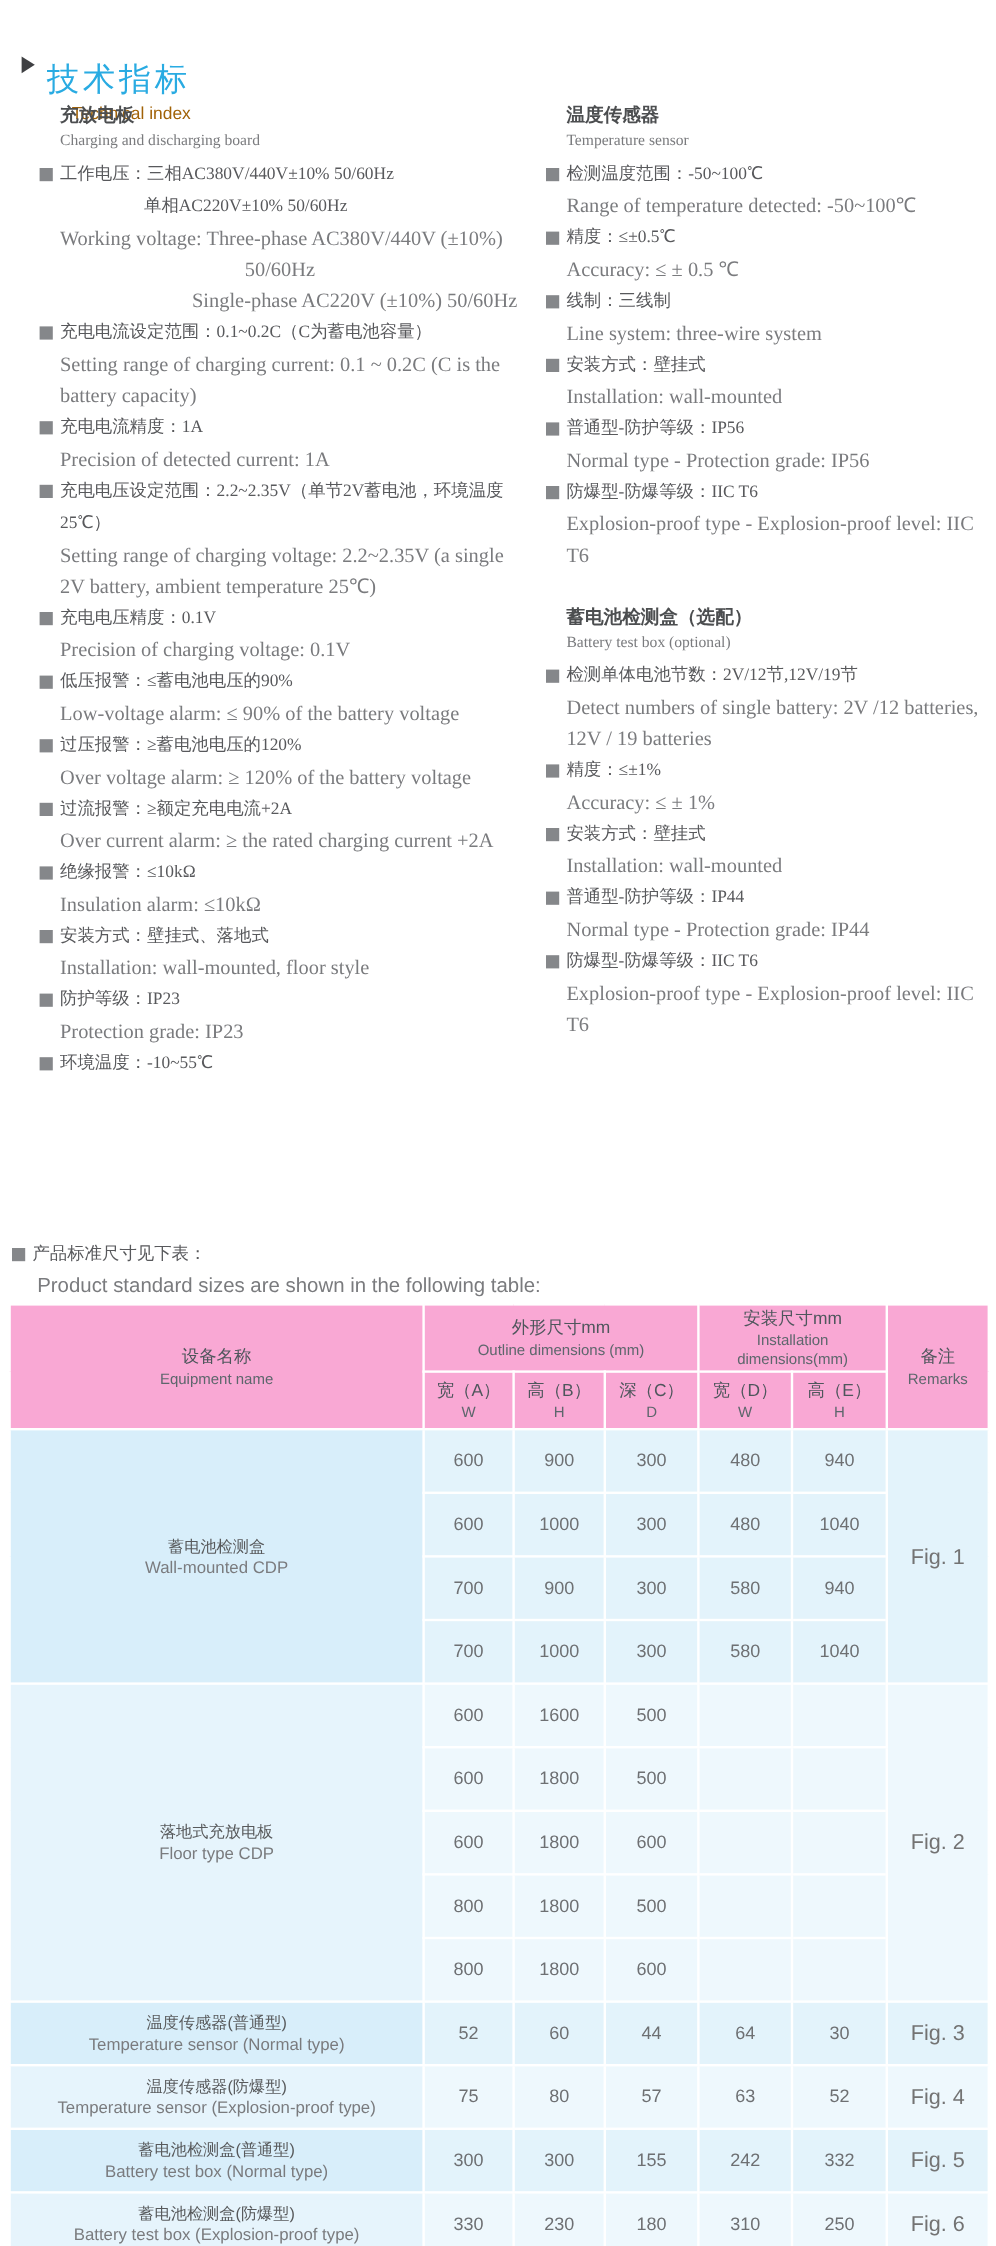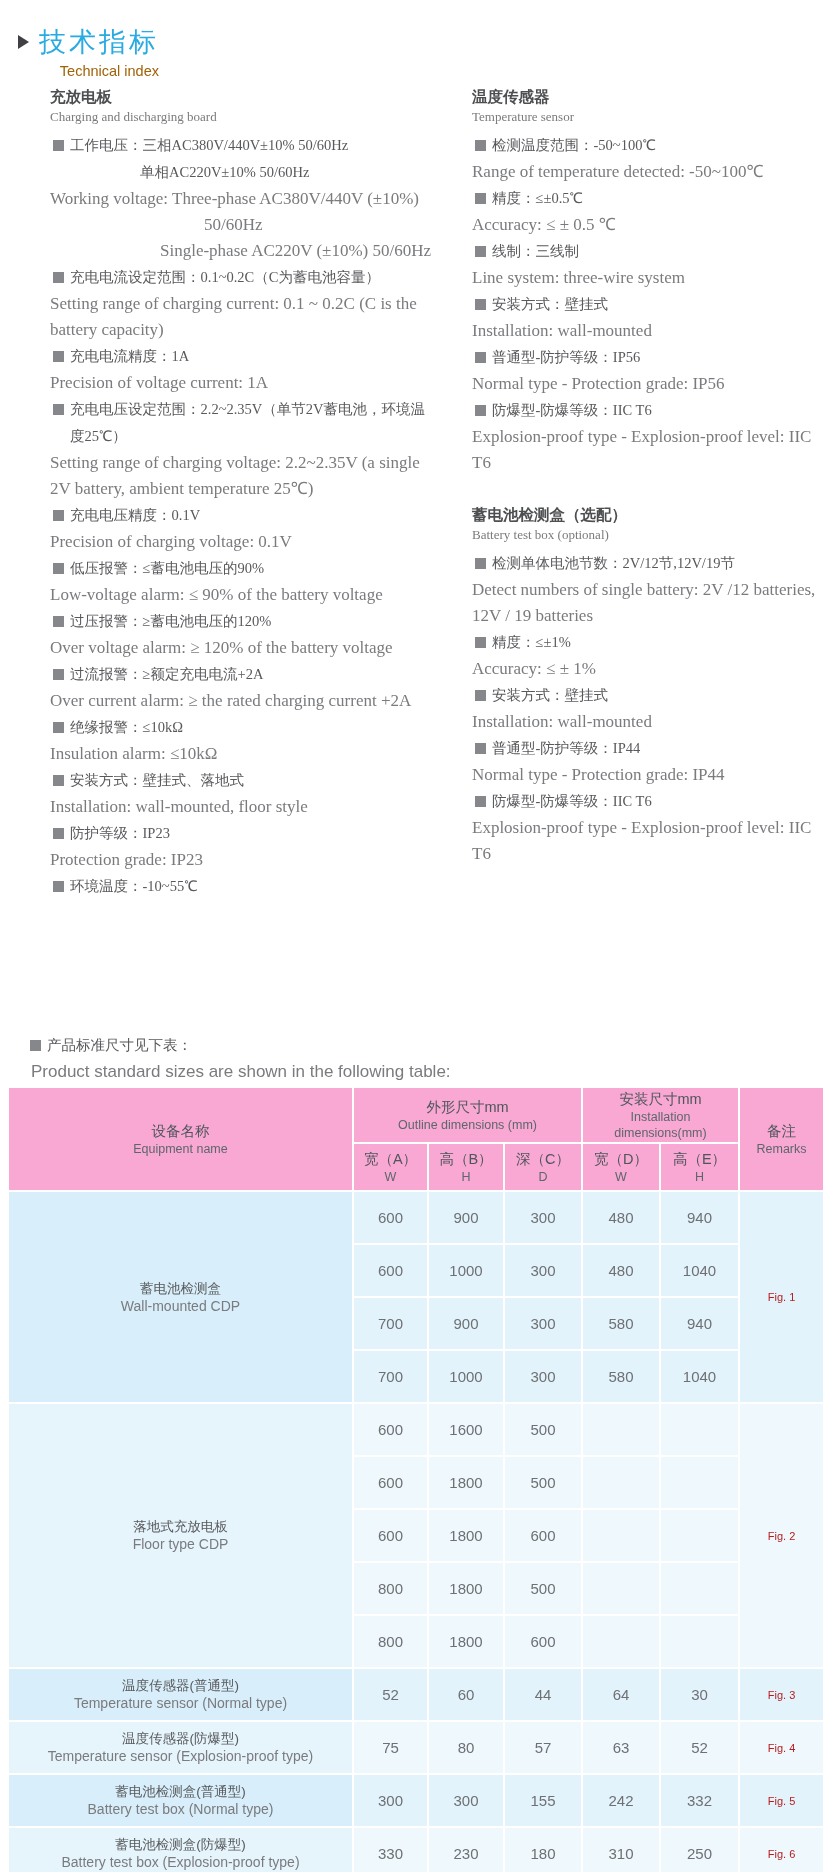--- a/index.html
+++ b/index.html
@@ -3,31 +3,31 @@
 <meta charset="utf-8">
 <style>
   html,body{margin:0;padding:0;background:#fff;}
   body{font-family:"Liberation Sans","DejaVu Sans",sans-serif;}
   .page{position:relative;width:830px;height:1872px;background:#ffffff;overflow:hidden;}
 
   
   .title-block{position:absolute;left:18px;top:24px;}
   .title-row{display:flex;align-items:center;}
   .arrow{width:0;height:0;border-left:11px solid #3f4043;border-top:7px solid transparent;border-bottom:7px solid transparent;margin-right:10px;}
-  .title-cn{font-size:27px;color:#29abe2;letter-spacing:3px;}
+  .title-cn{font-size:27px;color:#29abe2;letter-spacing:3px;margin-top:24px;}
   .title-en{font-size:14.5px;color:#a16207;margin-left:34px;margin-top:3px;text-align:right;}
 
   
   .col{position:absolute;top:86px;font-family:Liberation Serif, serif;}
   .col-left{left:33px;width:404px;}
   .col-right{left:455px;width:368px;}
   .section + .section{margin-top:28px;}
   .sec-cn{font-size:15.5px;font-weight:bold;color:#4c4e50;line-height:21px;padding-left:17px;}
   .sec-en{font-size:13px;color:#7a7b7e;line-height:19px;margin-bottom:6px;padding-left:17px;}
-  .cn{position:relative;padding-left:17px;font-size:14.5px;color:#58595c;line-height:27px;margin-left:20px;}
+  .cn{position:relative;padding-left:17px;font-size:14.5px;color:#58595c;line-height:27px;}
   .bullet{position:absolute;left:0;top:8px;width:11px;height:11px;background:#85878a;display:inline-block;}
   .en{padding-left:17px;font-size:17px;color:#7a7b7e;line-height:26px;}
   .cn.cont{padding-left:87px;}
   .en.cont-0{padding-left:171px;}
   .en.cont-1{padding-left:127px;}
 
   
   .note{position:absolute;left:10px;top:1032px;}
   .note .cn{font-size:14.5px;}
   .note .en{padding-left:21px;}
@@ -40,21 +40,21 @@
   .hrow2 th{height:46px;}
   .th-cn{font-size:14.5px;color:#4e565c;line-height:19px;}
   .th-en{font-size:12.5px;color:#5d666c;line-height:16px;}
   tr.band-dark td{background:#e3f3fb;}
   tr.band-light td{background:#eef8fd;}
   tr.band-dark td.name-cell{background:#d8eefa;}
   tr.band-light td.name-cell{background:#e6f4fc;}
   .num-cell{font-size:15px;color:#6e7073;height:51px;}
   .name-cn{font-size:13.5px;color:#585a5c;line-height:18px;}
   .name-en{font-size:14px;color:#7a7b7e;line-height:17px;}
-  .remark-cell{font-size:11px;color:#b91c1c;margin-left:29px;}
+  .remark-cell{font-size:18px;color:#737373;margin-left:29px;}
 </style>
 </head>
 <body>
 
 <div class="page">
 
   <div class="title-block">
     <div class="title-row">
       <span class="arrow"></span>
       <span class="title-cn">技术指标</span>
@@ -72,21 +72,21 @@
           <div class="en">Working voltage: Three-phase AC380V/440V (±10%)</div>
           <div class="en cont-0">50/60Hz</div>
           <div class="en cont-1">Single-phase AC220V (±10%) 50/60Hz</div>
         </div>
         <div class="item">
           <div class="cn"><span class="bullet"></span><span>充电电流设定范围：0.1~0.2C（C为蓄电池容量）</span></div>
           <div class="en">Setting range of charging current: 0.1 ~ 0.2C (C is the battery capacity)</div>
         </div>
         <div class="item">
           <div class="cn"><span class="bullet"></span><span>充电电流精度：1A</span></div>
-          <div class="en">Precision of voltage current: 1A</div>
+          <div class="en">Precision of detected current: 1A</div>
         </div>
         <div class="item">
           <div class="cn"><span class="bullet"></span><span>充电电压设定范围：2.2~2.35V（单节2V蓄电池，环境温度25℃）</span></div>
           <div class="en">Setting range of charging voltage: 2.2~2.35V (a single 2V battery, ambient temperature 25℃)</div>
         </div>
         <div class="item">
           <div class="cn"><span class="bullet"></span><span>充电电压精度：0.1V</span></div>
           <div class="en">Precision of charging voltage: 0.1V</div>
         </div>
         <div class="item">

